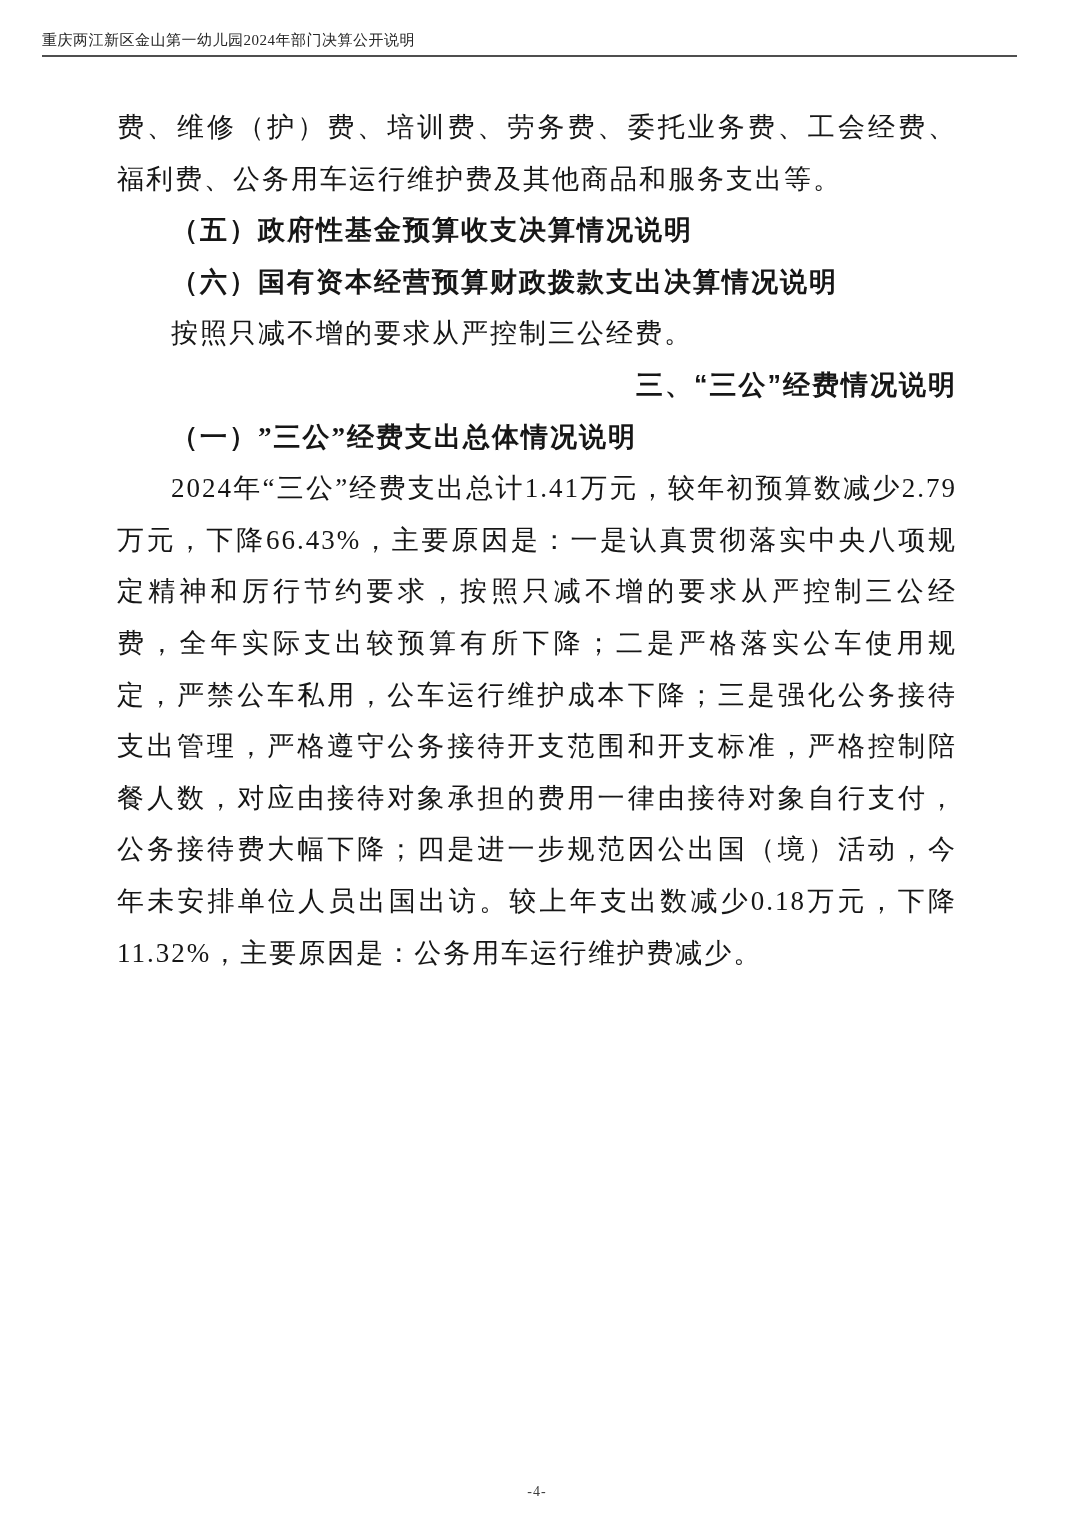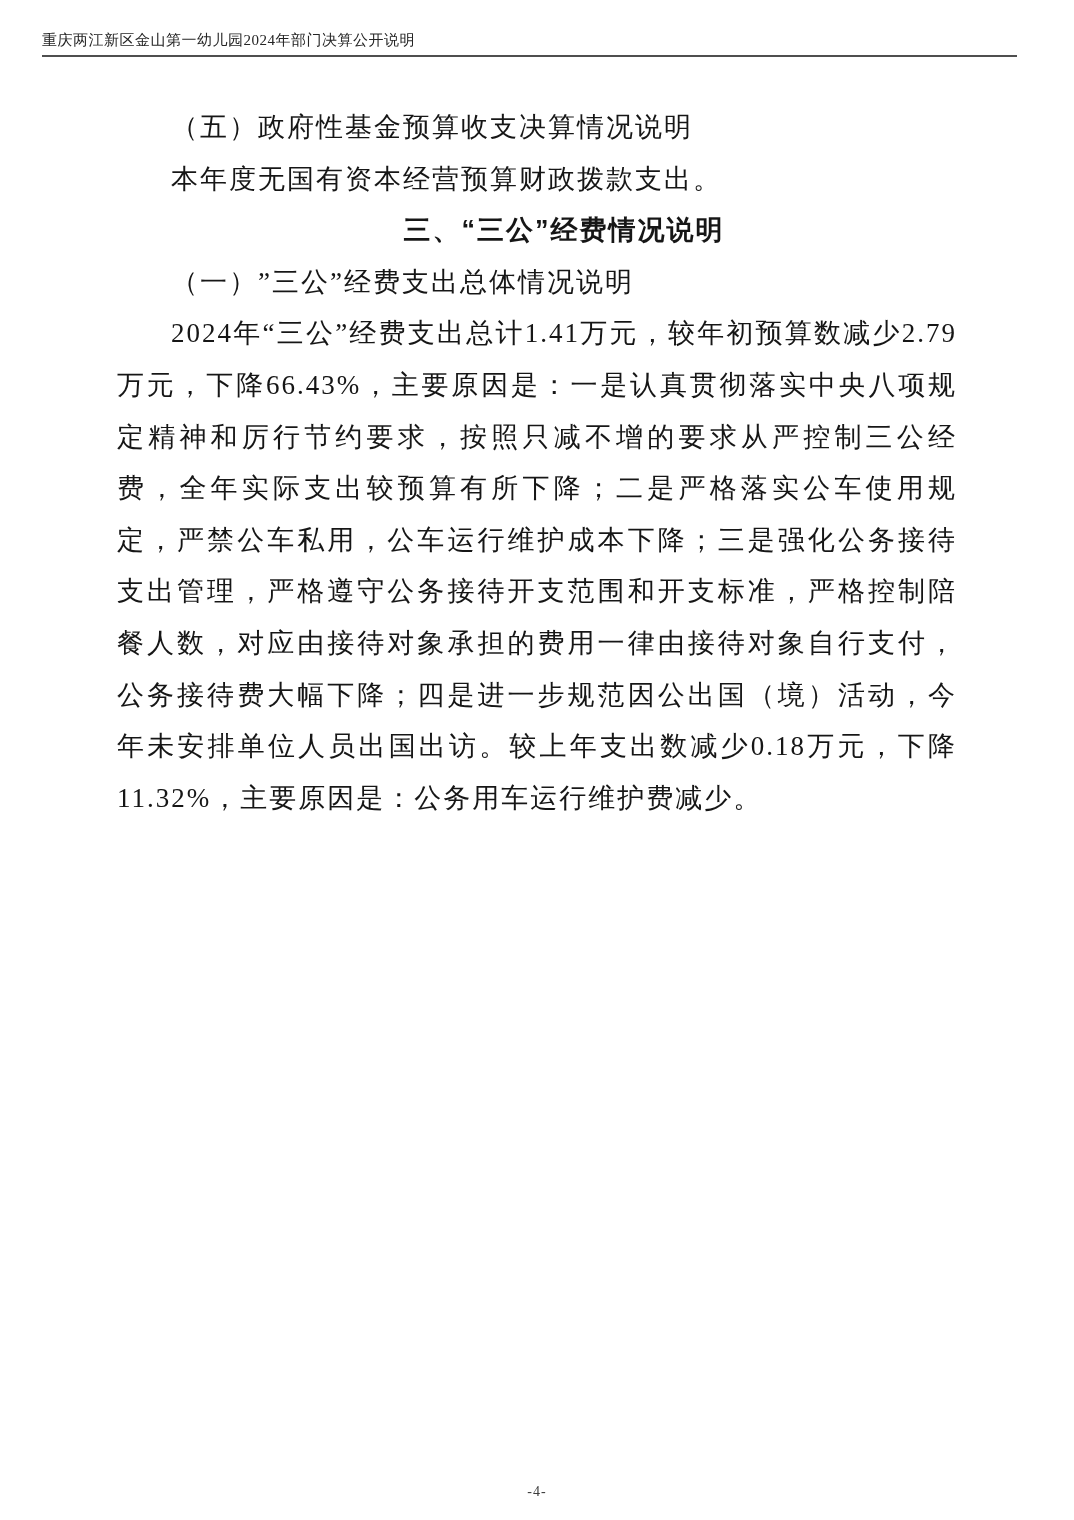--- a/index.html
+++ b/index.html
@@ -53,24 +53,25 @@
   .para {
     text-align: justify;
     text-justify: inter-ideograph;
   }
   .indent {
     text-indent: 2em;
   }
   .sub-heading {
     text-indent: 2em;
     text-align: left;
+    font-weight: bold;
   }
   .chapter-heading {
     text-indent: 2em;
-    text-align: center;
+    text-align: right;
     font-weight: 700;
     font-family: "Liberation Sans", "DejaVu Sans", sans-serif;
   }
   .page-footer {
     position: absolute;
     left: 0;
     right: 0;
     top: 1482px;
     text-align: center;
   }
@@ -84,22 +85,24 @@
 <body>
 
 <div class="page">
 
   <header class="page-header">
     <div class="header-title">重庆两江新区金山第一幼儿园2024年部门决算公开说明</div>
     <div class="header-rule"></div>
   </header>
 
   <main class="doc">
+      <p class="para">费、维修（护）费、培训费、劳务费、委托业务费、工会经费、福利费、公务用车运行维护费及其他商品和服务支出等。</p>
       <p class="sub-heading">（五）政府性基金预算收支决算情况说明</p>
-      <p class="para indent">本年度无国有资本经营预算财政拨款支出。</p>
+      <p class="sub-heading">（六）国有资本经营预算财政拨款支出决算情况说明</p>
+      <p class="para indent">按照只减不增的要求从严控制三公经费。</p>
       <p class="chapter-heading">三、“三公”经费情况说明</p>
       <p class="sub-heading">（一）”三公”经费支出总体情况说明</p>
       <p class="para indent">2024年“三公”经费支出总计1.41万元，较年初预算数减少2.79万元，下降66.43%，主要原因是：一是认真贯彻落实中央八项规定精神和厉行节约要求，按照只减不增的要求从严控制三公经费，全年实际支出较预算有所下降；二是严格落实公车使用规定，严禁公车私用，公车运行维护成本下降；三是强化公务接待支出管理，严格遵守公务接待开支范围和开支标准，严格控制陪餐人数，对应由接待对象承担的费用一律由接待对象自行支付，公务接待费大幅下降；四是进一步规范因公出国（境）活动，今年未安排单位人员出国出访。较上年支出数减少0.18万元，下降11.32%，主要原因是：公务用车运行维护费减少。</p>
     </main>
 
   <footer class="page-footer">
     <span class="page-number">-4-</span>
   </footer>
 
 </div>

